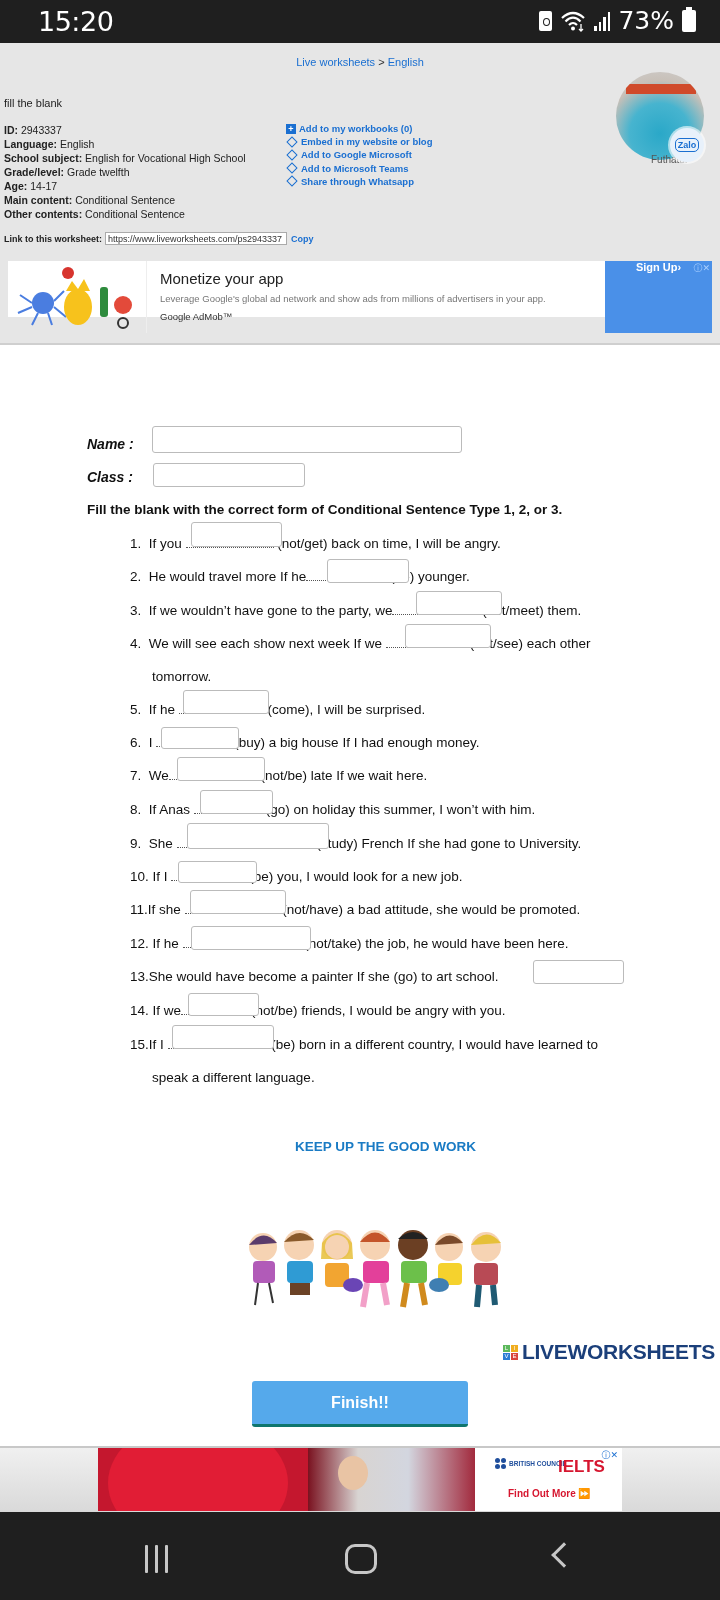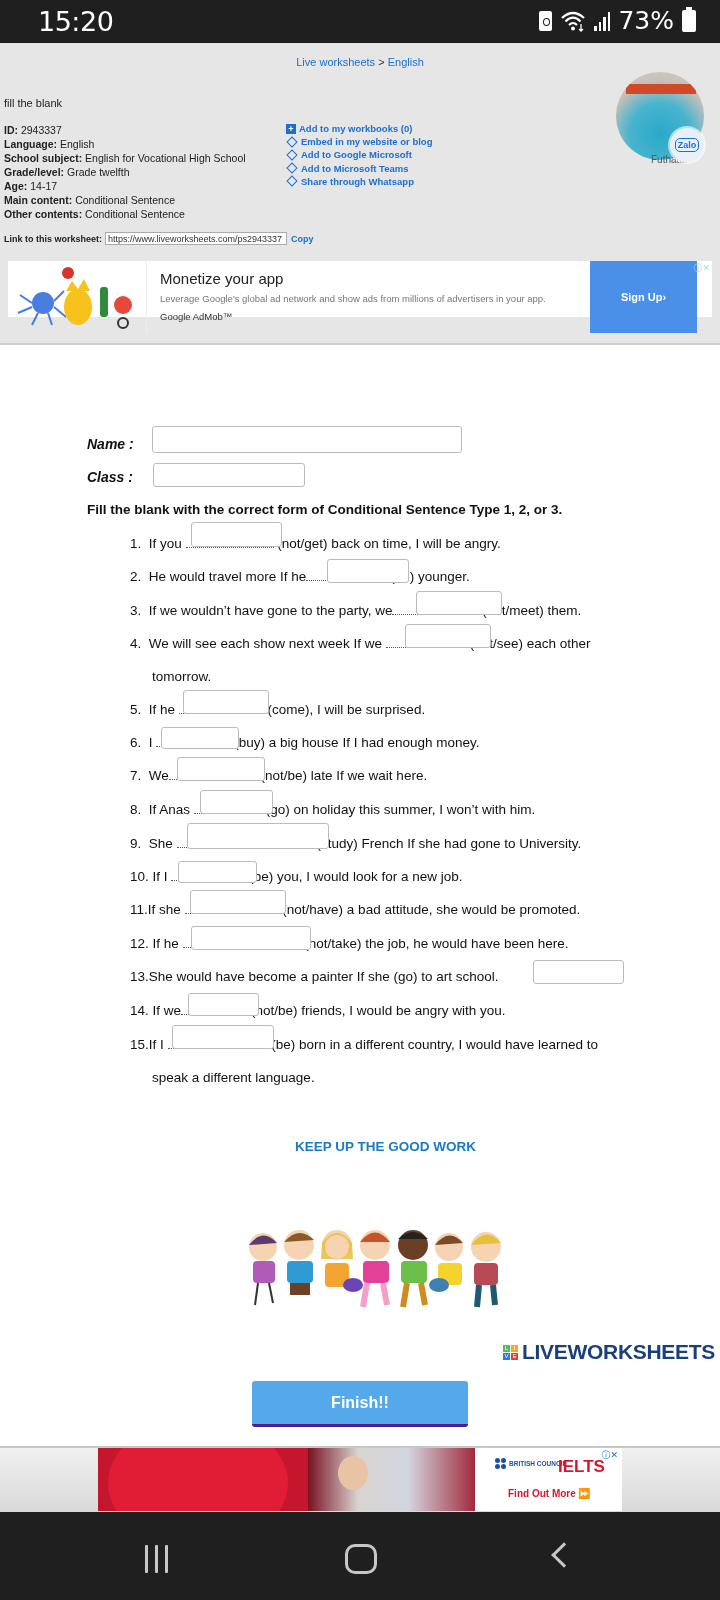--- a/index.html
+++ b/index.html
@@ -35,36 +35,36 @@
   .zalo { position: absolute; left: 670px; top: 85px; width: 34px; height: 34px; border-radius: 50%; background: #e8f1fb; box-shadow: 0 0 0 2px rgba(255,255,255,0.6); display: flex; align-items: center; justify-content: center; }
   .zalo span { font-size: 9px; color: #1a6fd1; font-weight: bold; border: 1.5px solid #1a6fd1; border-radius: 5px; padding: 1px 2px; }
   .avatar-name { position: absolute; left: 651px; top: 111px; font-size: 10px; color: #555; }
 
   .ad-top { position: absolute; left: 8px; top: 218px; width: 704px; height: 56px; background: #fff; }
   .ad-mascots { position: absolute; left: 0; top: 0; width: 138px; height: 72px; }
   .ad-sep { position: absolute; left: 138px; top: 0; width: 1px; height: 72px; background: #eee; }
   .ad-title { position: absolute; left: 152px; top: 9px; font-size: 15px; color: #222; }
   .ad-desc { position: absolute; left: 152px; top: 32px; font-size: 9.5px; color: #777; }
   .ad-brand { position: absolute; left: 152px; top: 50px; font-size: 9.5px; color: #333; }
-  .ad-cta { position: absolute; left: 582px; top: 0; width: 107px; height: 72px; background: #4a90e8; color: #fff; font-size: 11px; font-weight: bold; display: flex; align-items: center; justify-content: center; gap: 0; }
+  .ad-cta { position: absolute; left: 597px; top: 0; width: 107px; height: 72px; background: #4a90e8; color: #fff; font-size: 11px; font-weight: bold; display: flex; justify-content: center; gap: 0; }
   .ad-choices { position: absolute; right: 2px; top: 1px; font-size: 9px; color: #aad0ff; }
 
   .worksheet { position: absolute; left: 0; top: 345px; width: 720px; height: 1100px; background: #fff; }
   .sheet-divider { position: absolute; left: 0; top: 343px; width: 720px; height: 3px; background: #cfcfcf; }
   .lbl { position: absolute; font-size: 14px; font-weight: bold; color: #111; font-style: italic; }
   .box { position: absolute; background: #fff; border: 1px solid #bbb; border-radius: 3px; }
   .instr { position: absolute; left: 87px; top: 502px; font-size: 13.5px; font-weight: bold; color: #111; }
   .q { position: absolute; font-size: 13.5px; color: #111; white-space: nowrap; }
   .dots { display: inline-block; border-bottom: 1px dotted #555; height: 1px; vertical-align: baseline; }
   .keep { position: absolute; left: 295px; top: 1139px; font-size: 13.5px; font-weight: bold; color: #1a7bc4; }
   .kids { position: absolute; left: 243px; top: 1225px; width: 270px; height: 95px; }
   .lw-logo { position: absolute; left: 503px; top: 1340px; display: flex; align-items: center; gap: 4px; }
   .lw-squares { display: grid; grid-template-columns: 7px 7px; grid-template-rows: 7px 7px; gap: 1px; }
   .lw-text { font-size: 21px; font-weight: bold; color: #1b3f7a; letter-spacing: -0.3px; }
-  .finish { position: absolute; left: 252px; top: 1381px; width: 216px; height: 46px; background: #55a9eb; border-radius: 3px; border-bottom: 3px solid #4c1d95; color: #fff; font-size: 16px; font-weight: bold; display: flex; align-items: center; justify-content: center; }
+  .finish { position: absolute; left: 252px; top: 1381px; width: 216px; height: 46px; background: #55a9eb; border-radius: 3px; border-bottom: 3px solid #0f766e; color: #fff; font-size: 16px; font-weight: bold; display: flex; align-items: center; justify-content: center; }
 
   .ad-bottom-wrap { position: absolute; left: 0; top: 1446px; width: 720px; height: 66px; background: linear-gradient(#f0f0f0, #d9d9d9); border-top: 2px solid #c8c8c8; }
   .ad-bottom { position: absolute; left: 98px; top: 1448px; width: 524px; height: 63px; background: #fff; overflow: hidden; }
   .ad-b-red { position: absolute; left: 0; top: 0; width: 210px; height: 63px; background: #c4172e; }
   .ad-b-circle { position: absolute; left: 10px; top: -30px; width: 180px; height: 130px; border-radius: 50%; background: #e11d35; }
   .ad-b-text { position: absolute; left: 50px; top: 6px; width: 110px; color: #fff; font-size: 19px; font-weight: bold; line-height: 24px; text-align: center; }
   .ad-b-photo { position: absolute; left: 210px; top: 0; width: 167px; height: 63px; background: linear-gradient(90deg, #7a1220 0%, #d8d4d2 30%, #d3d6df 60%, #a22a3d 100%); }
   .ad-b-face { position: absolute; left: 240px; top: 8px; width: 30px; height: 34px; border-radius: 50%; background: #e9c4a4; }
   .ad-b-right { position: absolute; left: 377px; top: 0; width: 147px; height: 63px; background: #fff; }
   .bc { position: absolute; left: 20px; top: 10px; display: flex; align-items: center; gap: 3px; }

